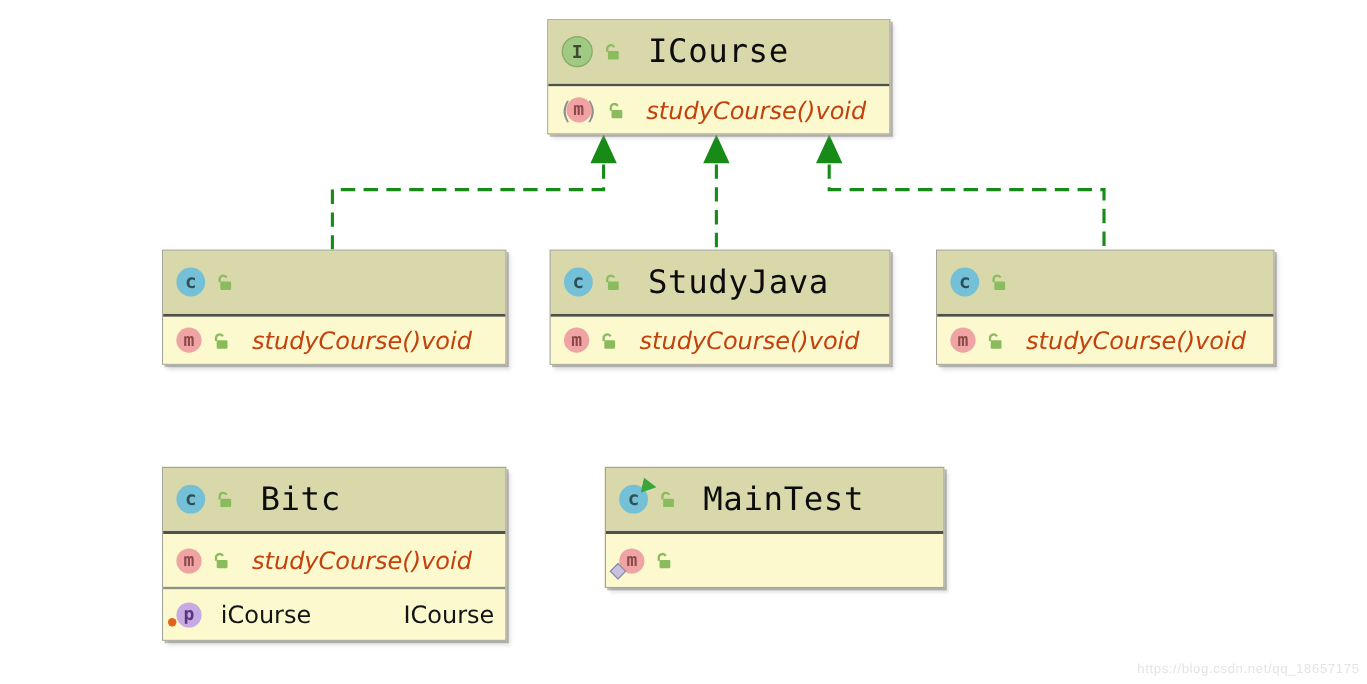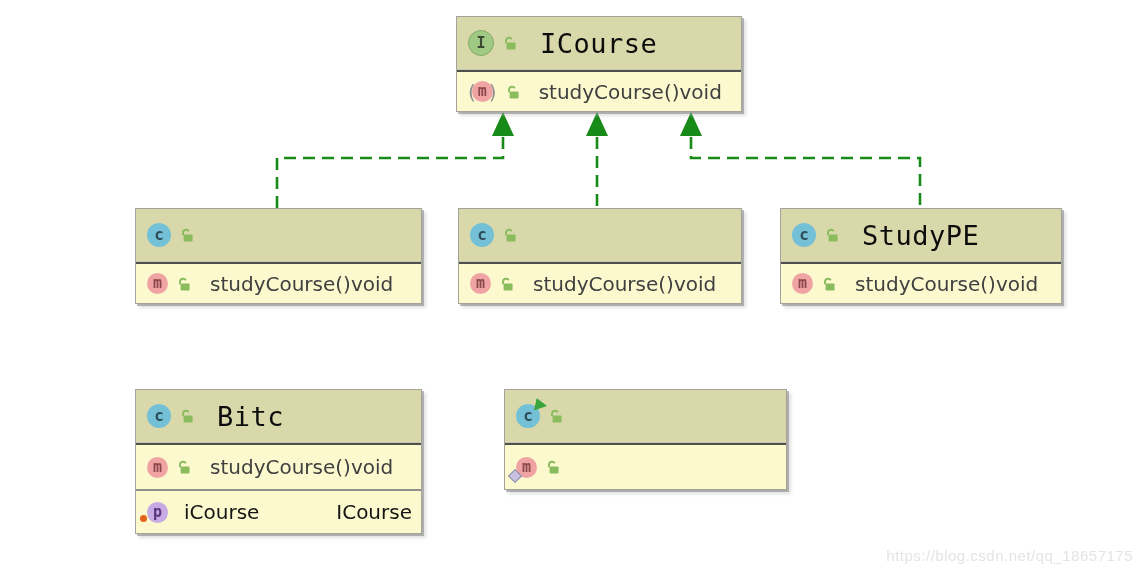--- a/index.html
+++ b/index.html
@@ -21,22 +21,22 @@
     display:flex;align-items:center;height:39px;background:#fcf9cf;
     padding-left:11px;gap:8px;
   }
   .row.tall{height:44px;}
   .row.field-row{height:42px;border-top:2px solid #90908a;padding-right:9px;}
   .title{
     font-family:"DejaVu Sans Mono",monospace;font-size:27px;color:#0c0c0c;
     margin-left:14px;white-space:pre;letter-spacing:.5px;
   }
   .member-text{
-    font-family:"DejaVu Sans",sans-serif;font-size:20px;color:#404040;
-    margin-left:10px;white-space:pre;
+    font-family:"DejaVu Sans",sans-serif;font-size:20px;color:#c2410c;
+    margin-left:10px;white-space:pre;font-style:italic;
   }
   .field-name{font-family:"DejaVu Sans",sans-serif;font-size:20px;color:#141414;margin-left:8px;}
   .field-type{font-family:"DejaVu Sans",sans-serif;font-size:20px;color:#141414;margin-left:auto;}
   .badge{
     position:relative;display:inline-flex;align-items:center;justify-content:center;
     border-radius:50%;flex:0 0 auto;
     font-family:"DejaVu Sans Mono",monospace;font-weight:bold;
   }
   .badge .badge-letter{position:relative;z-index:1;line-height:1;}
   .badge.iface{width:24px;height:24px;background:#a0c983;border:1px solid #83ab64;color:#3c4a33;font-size:15px;}
@@ -62,21 +62,21 @@
   }
   
   .pos-icourse   {left:456px;top:16px; width:284px;}
   .pos-studypython{left:135px;top:208px;width:285px;}
   .pos-studyjava {left:458px;top:208px;width:282px;}
   .pos-studype   {left:780px;top:208px;width:280px;}
   .pos-bitc      {left:135px;top:389px;width:285px;}
   .pos-maintest  {left:504px;top:389px;width:281px;}
   .watermark{
     position:absolute;right:6px;bottom:6px;z-index:3;
-    font-family:"Liberation Sans",sans-serif;font-size:15px;color:#e4e4e4;
+    font-family:"Liberation Sans",sans-serif;font-size:11px;color:#e4e4e4;
     letter-spacing:.5px;
     margin-left:14px;
   }
 </style>
 </head>
 <body>
 
 <div class="canvas">
 
   <svg class="connectors" viewBox="0 0 1139 570" xmlns="http://www.w3.org/2000/svg">
@@ -155,20 +155,21 @@
     <div class="box-header">
       <span class="badge cls">
           <span class="badge-letter">c</span>
         </span>
       <span class="lock-icon">
         <svg width="16" height="16" viewBox="0 0 16 16">
             <path d="M4 8.2 V5.6 a3.1 3.1 0 0 1 5.8 -1.3" fill="none" stroke="#8abc5e" stroke-width="1.9"></path>
             <rect x="4.6" y="7.6" width="9" height="7" rx="1" fill="#8abc5e"></rect>
           </svg>
       </span>
+      <span class="title">StudyJava</span>
     </div>
     <div class="box-divider"></div>
     <div class="row">
       <span class="badge method">
           <span class="badge-letter">m</span>
         </span>
       <span class="lock-icon">
         <svg width="16" height="16" viewBox="0 0 16 16">
             <path d="M4 8.2 V5.6 a3.1 3.1 0 0 1 5.8 -1.3" fill="none" stroke="#8abc5e" stroke-width="1.9"></path>
             <rect x="4.6" y="7.6" width="9" height="7" rx="1" fill="#8abc5e"></rect>
@@ -182,21 +183,20 @@
     <div class="box-header">
       <span class="badge cls">
           <span class="badge-letter">c</span>
         </span>
       <span class="lock-icon">
         <svg width="16" height="16" viewBox="0 0 16 16">
             <path d="M4 8.2 V5.6 a3.1 3.1 0 0 1 5.8 -1.3" fill="none" stroke="#8abc5e" stroke-width="1.9"></path>
             <rect x="4.6" y="7.6" width="9" height="7" rx="1" fill="#8abc5e"></rect>
           </svg>
       </span>
-      <span class="title">StudyPE</span>
     </div>
     <div class="box-divider"></div>
     <div class="row">
       <span class="badge method">
           <span class="badge-letter">m</span>
         </span>
       <span class="lock-icon">
         <svg width="16" height="16" viewBox="0 0 16 16">
             <path d="M4 8.2 V5.6 a3.1 3.1 0 0 1 5.8 -1.3" fill="none" stroke="#8abc5e" stroke-width="1.9"></path>
             <rect x="4.6" y="7.6" width="9" height="7" rx="1" fill="#8abc5e"></rect>
@@ -247,20 +247,21 @@
       <span class="badge cls">
         <span class="badge-letter">c</span>
         <span class="run-arrow"></span>
       </span>
       <span class="lock-icon">
         <svg width="16" height="16" viewBox="0 0 16 16">
             <path d="M4 8.2 V5.6 a3.1 3.1 0 0 1 5.8 -1.3" fill="none" stroke="#8abc5e" stroke-width="1.9"></path>
             <rect x="4.6" y="7.6" width="9" height="7" rx="1" fill="#8abc5e"></rect>
           </svg>
       </span>
+      <span class="title">MainTest</span>
     </div>
     <div class="box-divider"></div>
     <div class="row tall">
       <span class="badge method">
         <span class="main-diamond"></span>
         <span class="badge-letter">m</span>
       </span>
       <span class="lock-icon">
         <svg width="16" height="16" viewBox="0 0 16 16">
             <path d="M4 8.2 V5.6 a3.1 3.1 0 0 1 5.8 -1.3" fill="none" stroke="#8abc5e" stroke-width="1.9"></path>

